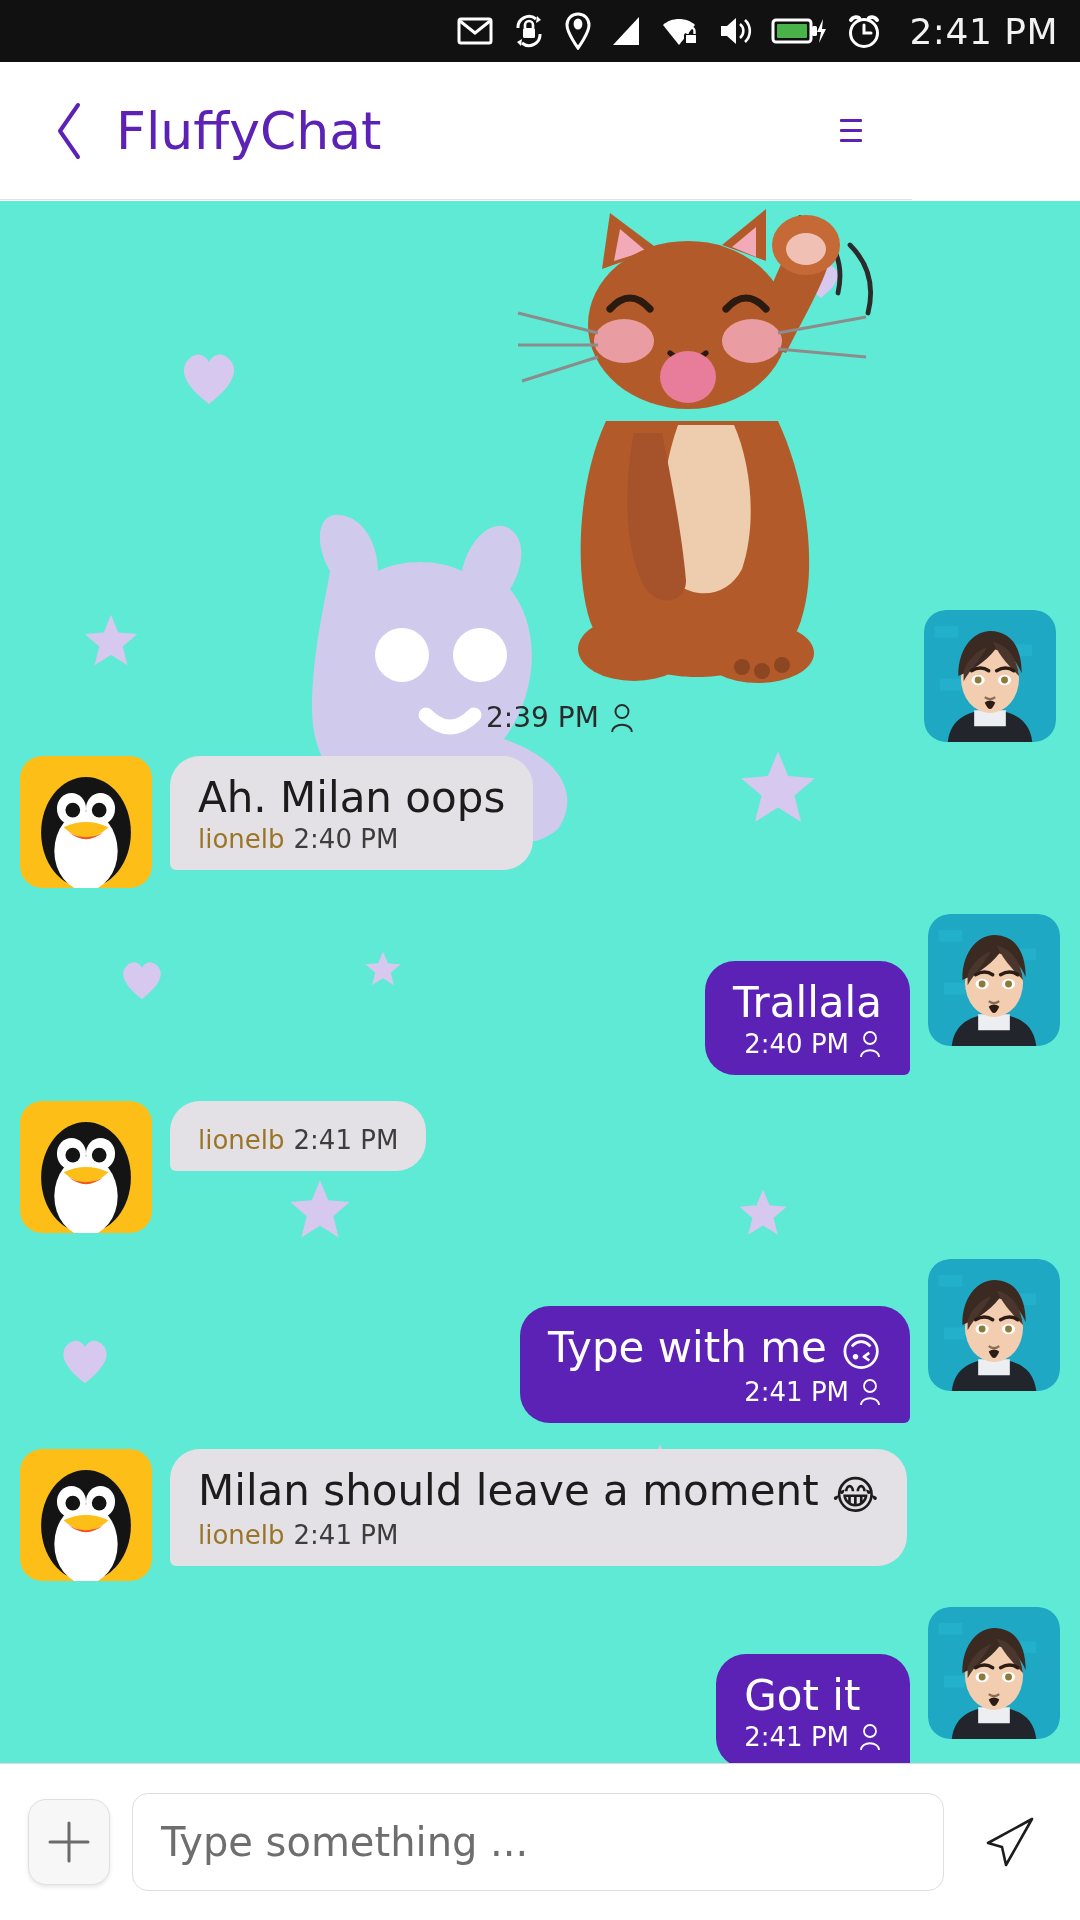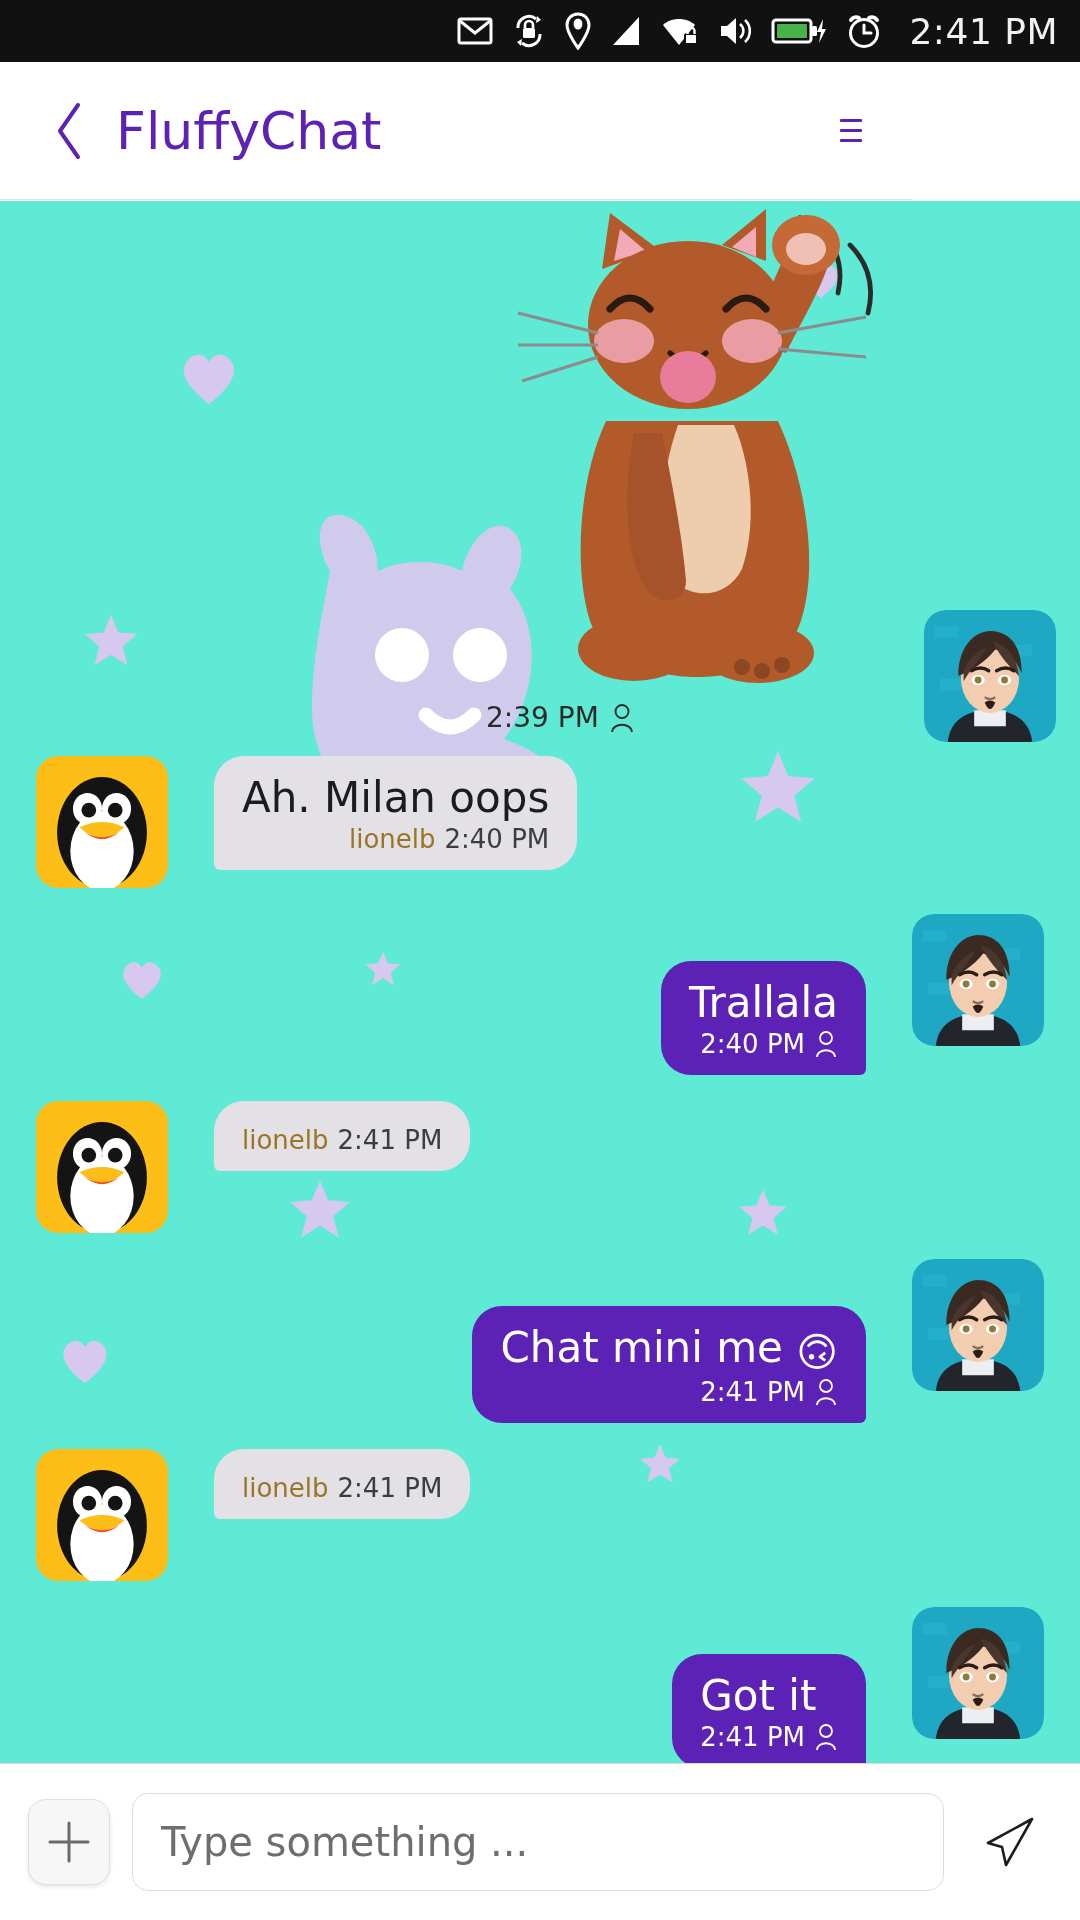--- a/index.html
+++ b/index.html
@@ -67,21 +67,21 @@
   .sticker-cat{ display:block; }
   .sticker-meta{
     display:flex; align-items:center; gap:10px;
     font-size:28px; color:#2b2b2b; margin-bottom:14px;
   }
 
   
   .msgrow{
     position:relative; z-index:2;
     display:flex; align-items:flex-start; width:1080px;
-    padding:0 36px; margin-top:18px;gap:28px;
+    padding:0 20px; margin-top:18px;
   }
   .msgrow.left{ justify-content:flex-start; }
   .msgrow.right{ justify-content:flex-end; }
 
   .avatar{
     width:132px; height:132px; border-radius:22px;
     flex:0 0 132px; overflow:hidden; position:relative;
   }
   .avatar svg{ display:block; width:132px; height:132px; }
 
@@ -96,21 +96,21 @@
     font-size:42px; line-height:1.05; white-space:nowrap;
     font-family:"DejaVu Sans", sans-serif;
   }
   .bubble.in .btext{ color:#1c1c1c; }
   .bubble.out .btext{ color:#ffffff; }
 
   .bmeta{
     display:flex; align-items:center; gap:9px; margin-top:4px;
     font-size:26px; font-family:"DejaVu Sans", sans-serif;
   }
-  .bubble.in .bmeta{ color:#3d3d3d; justify-content:flex-end; }
+  .bubble.in .bmeta{ color:#3d3d3d; justify-content:flex-start; }
   .bubble.out .bmeta{ color:#ffffff; justify-content:flex-end; }
   .sender{ color:#9a7526; }
   .emoji{ font-size:40px; vertical-align:-4px; }
 
   
   .inputbar{
     position:absolute; bottom:0; left:0; width:1080px; height:157px;
     background:#ffffff; border-top:1px solid #dcdcdc;
     display:flex; align-items:center; padding:0 28px;
   }
@@ -422,21 +422,21 @@
         <div class="bmeta">
           <span class="sender">lionelb</span>
           <span>2:41 PM</span>
         </div>
       </div>
     </div>
 
     <div class="msgrow right" style="margin-top:26px;">
       <div class="bubble out">
         <div class="btext">
-          <span>Chat mini me </span><span class="emoji">🙃</span>
+          <span>Type with me </span><span class="emoji">🙃</span>
         </div>
         <div class="bmeta">
           <span>2:41 PM</span>
           <svg width="24" height="30" viewBox="0 0 24 28">
               <circle cx="12" cy="8" r="6" fill="none" stroke="#ffffff" stroke-width="1.8"></circle>
               <path d="M3 27 C3 18 21 18 21 27" fill="none" stroke="#ffffff" stroke-width="1.8"></path>
             </svg>
         </div>
       </div>
       <div class="avatar">
@@ -471,20 +471,23 @@
           <ellipse cx="50" cy="72" rx="24" ry="30" fill="#ffffff"></ellipse>
           <ellipse cx="39" cy="40" rx="11" ry="12" fill="#ffffff"></ellipse>
           <ellipse cx="61" cy="40" rx="11" ry="12" fill="#ffffff"></ellipse>
           <circle cx="40" cy="41" r="5.6" fill="#141414"></circle>
           <circle cx="60" cy="41" r="5.6" fill="#141414"></circle>
           <path d="M33 54 q17 -8 34 0 q-17 16 -34 0 Z" fill="#fcbe17"></path>
           <path d="M37 58 q13 10 26 0 q-13 7 -26 0 Z" fill="#f4511e"></path>
         </svg>
       </div>
       <div class="bubble in">
+        <div class="btext">
+          <span>Milan should leave a moment </span><span class="emoji">😂</span>
+        </div>
         <div class="bmeta">
           <span class="sender">lionelb</span>
           <span>2:41 PM</span>
         </div>
       </div>
     </div>
 
     <div class="msgrow right" style="margin-top:26px;">
       <div class="bubble out">
         <div class="btext">Got it</div>

